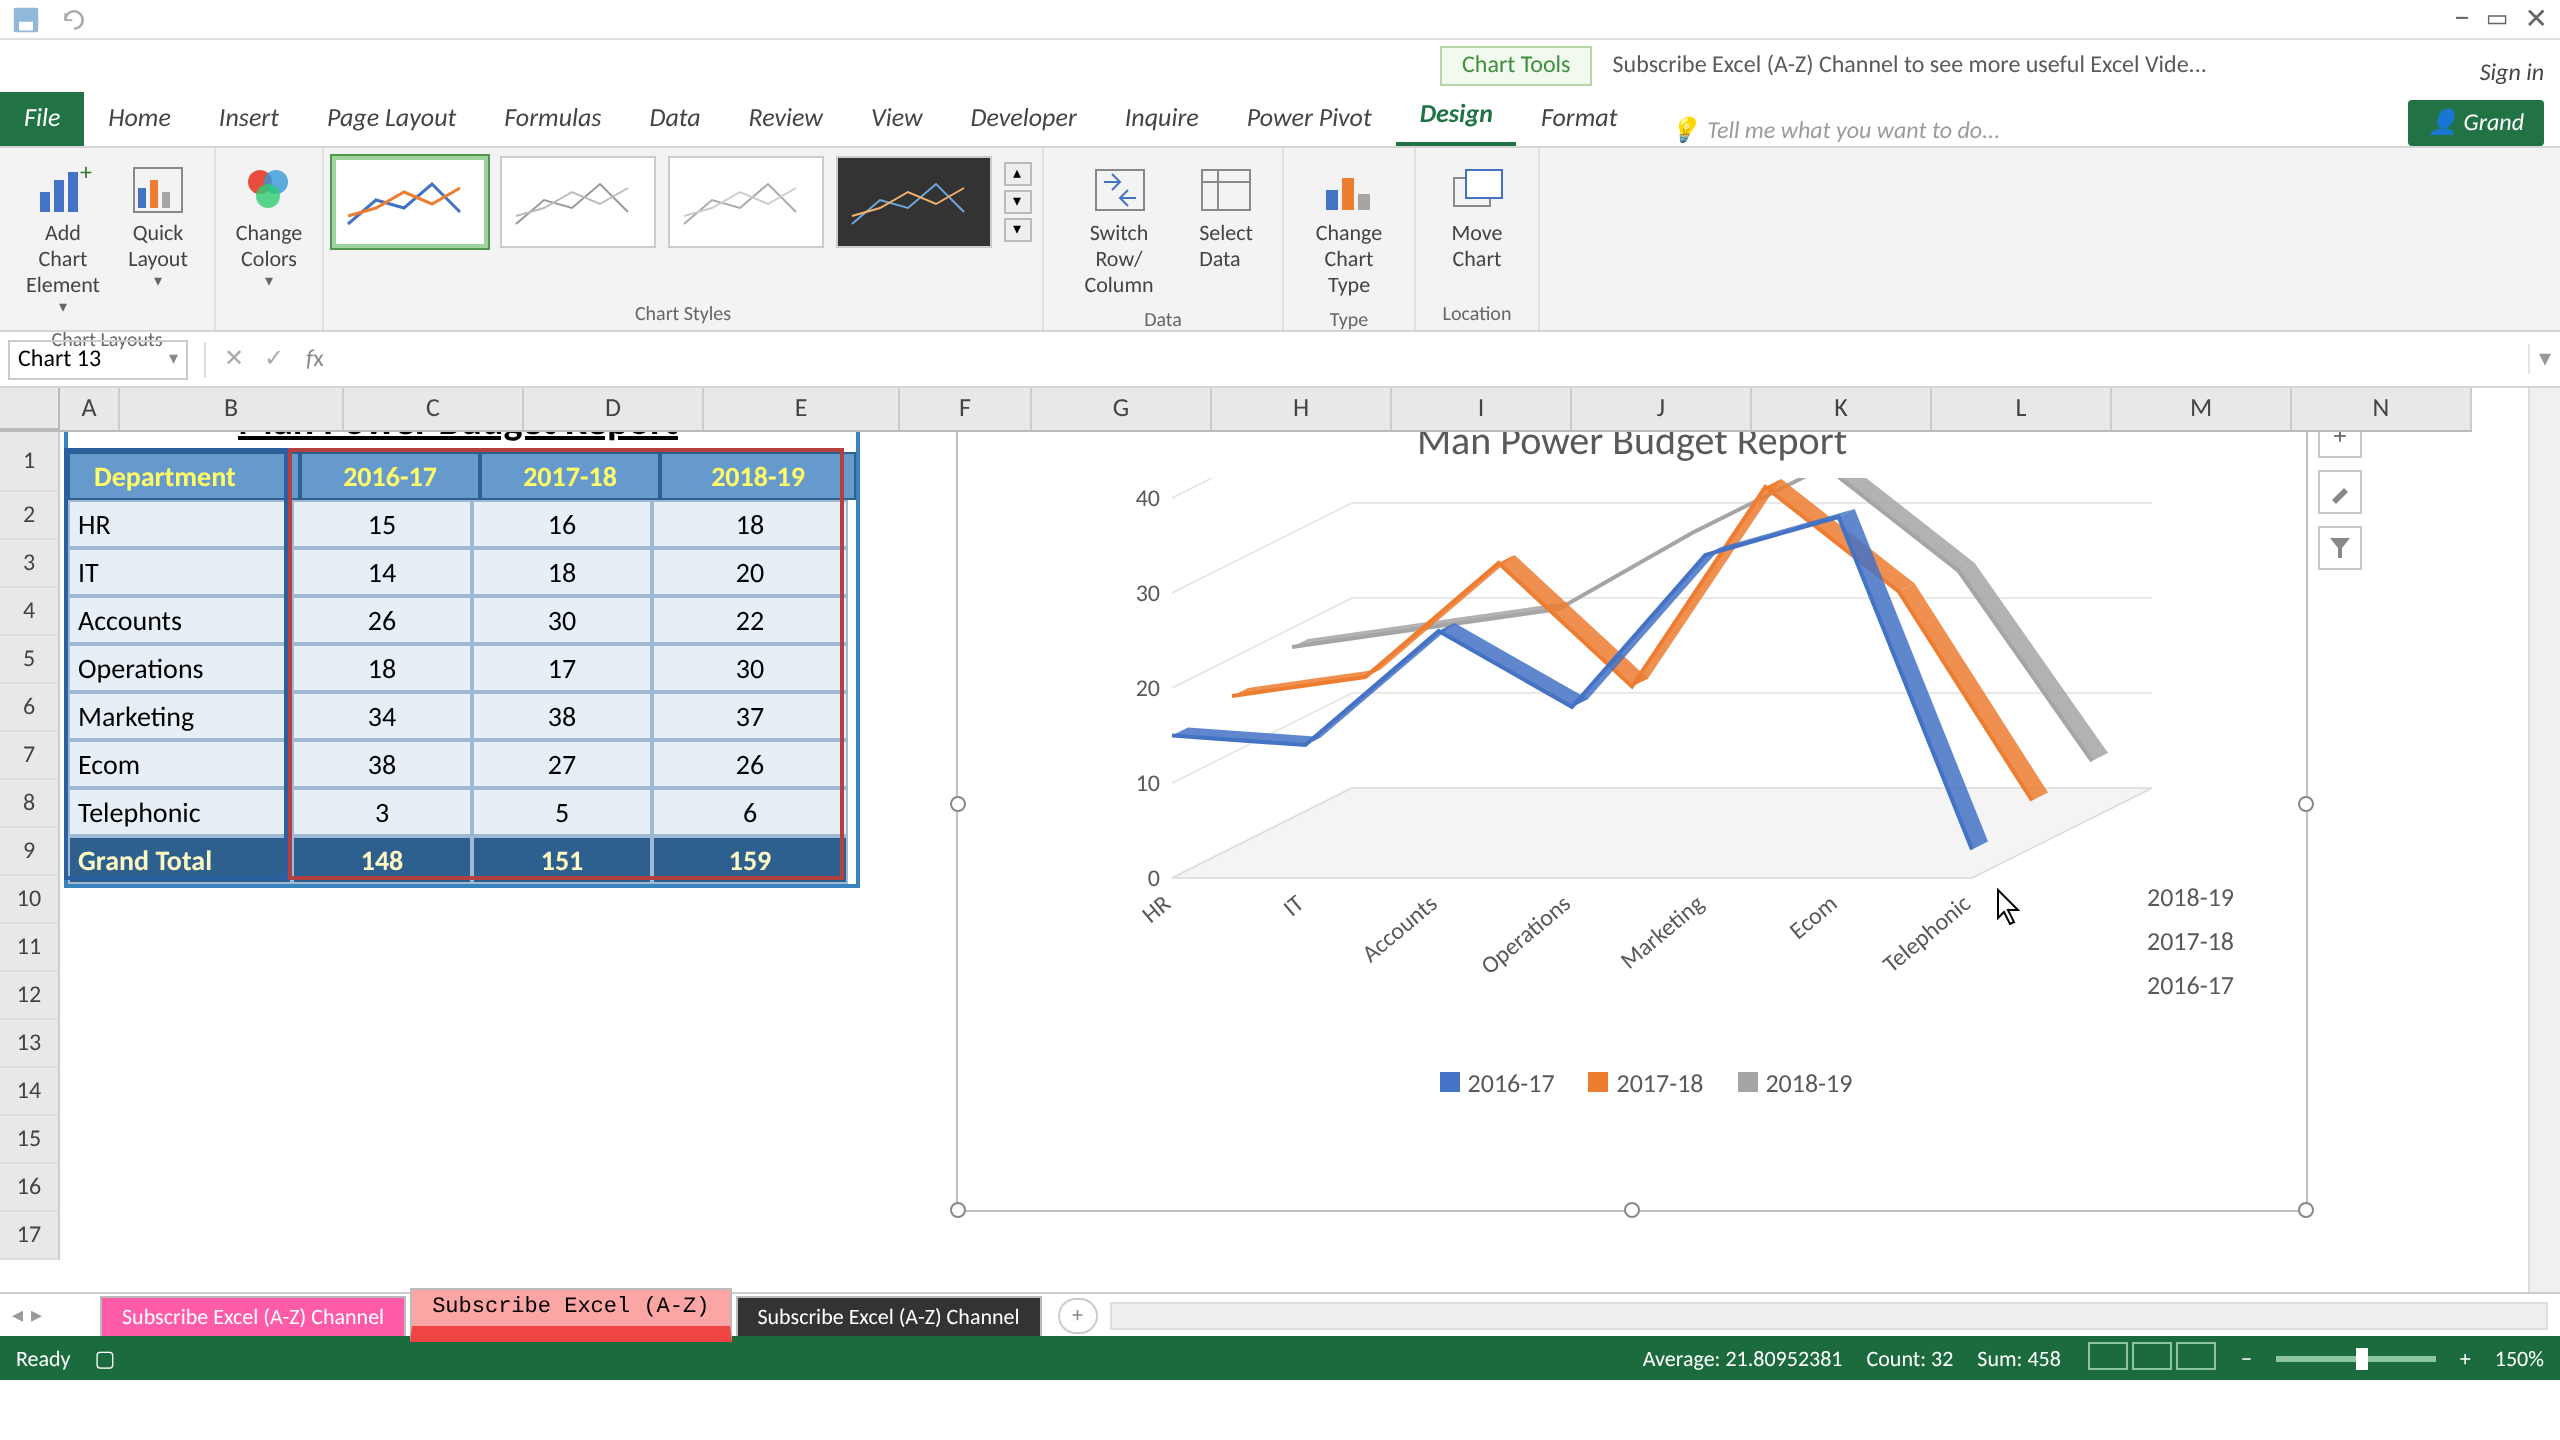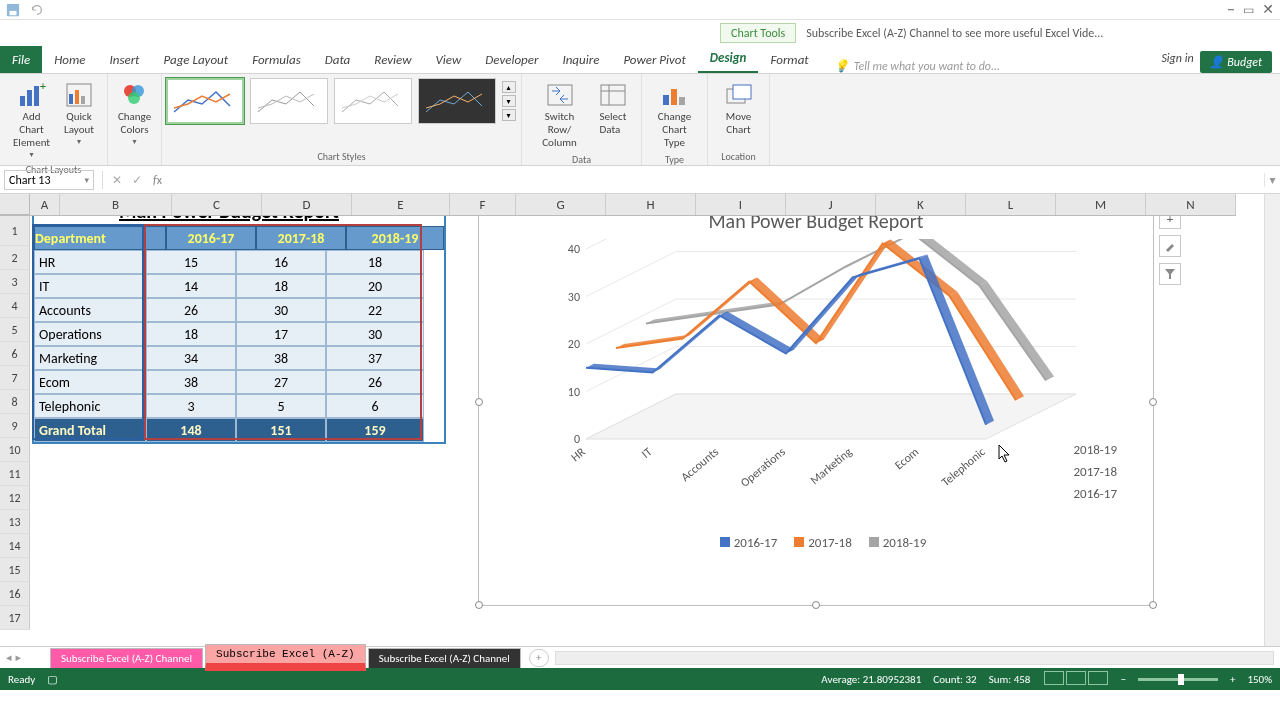--- a/index.html
+++ b/index.html
@@ -15,21 +15,21 @@
 .chart-tools { color: #3e8f3e; border: 1px solid #b7d8a6; padding: 2px 10px; background: #f2f9ef; margin-right: 10px; }
 .title-right { padding-right: 6px; color: #5a5a5a; white-space: nowrap; overflow: hidden; text-overflow: ellipsis; max-width: 420px; }
 
 
 .tabs { height: 28px; background: #fff; display: flex; align-items: flex-end; border-bottom: 1px solid #d4d4d4; font-size: 13px; font-style: italic; }
 .tab { padding: 6px 12px; color: #444; cursor: pointer; }
 .tab.file { background: #217346; color: #fff; font-weight: normal; }
 .tab.active { color: #217346; border-bottom: 2px solid #217346; font-weight: 600; }
 .tab.fmt { color: #444; }
 .tell-me { margin-left: 14px; color: #9b9b9b; font-size: 12px; display: flex; align-items: center; gap: 4px; }
-.tabs-right { margin-left: auto; display: flex; align-items: flex-start; gap: 6px; padding-right: 8px; }
+.tabs-right { margin-left: auto; display: flex; align-items: flex-end; gap: 6px; padding-right: 8px; flex-direction: column; }
 .share-btn { background: #217346; color: #fff; padding: 4px 10px; font-size: 12px; border-radius: 2px; }
 
 
 .ribbon { height: 92px; background: #f3f3f3; display: flex; border-bottom: 1px solid #d4d4d4; }
 .ribbon-group { border-right: 1px solid #e0e0e0; padding: 4px 8px 2px; display: flex; flex-direction: column; align-items: center; justify-content: space-between; }
 .ribbon-group .label { font-size: 10px; color: #666; text-align: center; padding-top: 2px; }
 .rbtn { display: flex; flex-direction: column; align-items: center; font-size: 11px; color: #444; padding: 2px 4px; cursor: pointer; }
 .rbtn .glyph { width: 32px; height: 30px; display: flex; align-items: center; justify-content: center; font-size: 20px; }
 .rbtn .caret { font-size: 8px; color: #666; }
 .row { display: flex; gap: 4px; }
@@ -59,21 +59,21 @@
 .ch.K { width: 90px; } .ch.L { width: 90px; } .ch.M { width: 90px; } .ch.N { width: 90px; }
 .row-headers { position: absolute; left: 0; top: 22px; width: 30px; }
 .rh { height: 24px; border-bottom: 1px solid #ddd; border-right: 1px solid #ccc; background: #e8e8e8; text-align: center; font-size: 12px; color: #444; line-height: 24px; }
 .rh.r1 { height: 30px; line-height: 30px; }
 
 
 .tbl { position: absolute; left: 30px; top: 0; border: 2px solid #3b83bd; }
 .title-cell { width: 390px; height: 30px; background: #fff; text-align: center; font-size: 20px; font-weight: bold; text-decoration: underline; line-height: 30px; }
 .hdr-row { display: flex; }
 .hdr-cell { height: 24px; background: #6699cc; color: #ffff66; font-weight: bold; font-size: 14px; border: 1px solid #2d5f8f; text-align: center; line-height: 24px; }
-.hdr-cell.dept { width: 132px; text-align: left; padding-left: 0; background: #6699cc; }
+.hdr-cell.dept { width: 116px; text-align: left; padding-left: 12px; background: #6699cc; }
 .hdr-cell.yr { width: 90px; } .hdr-cell.yr3 { width: 98px; }
 .data-row { display: flex; }
 .data-cell { height: 24px; border: 1px solid #9fb9d4; font-size: 14px; line-height: 24px; }
 .data-cell.dept { width: 112px; padding-left: 4px; background: #e6eef6; }
 .data-cell.num { width: 90px; text-align: center; background: #e6eef6; }
 .data-cell.num3 { width: 98px; text-align: center; background: #e6eef6; }
 .total-row .data-cell { background: #2d5f8f; color: #fef9c3; font-weight: bold; }
 .sel-border { position: absolute; border: 2px solid #1a7a1a; pointer-events: none; }
 
 
@@ -149,21 +149,21 @@
   <div class="tab active">Design</div>
   <div class="tab fmt">Format</div>
   <div class="tell-me">
     <span>💡</span>
     <span>Tell me what you want to do...</span>
   </div>
   <div class="tabs-right">
     <span style="font-size:12px;color:#444">Sign in</span>
     <div class="share-btn">
       <span>👤</span>
-      <span>Budget</span>
+      <span>Grand</span>
     </div>
   </div>
 </div>
 
 <div class="ribbon">
   <div class="ribbon-group" style="width:108px">
     <div class="row">
       <div class="rbtn">
         <div class="glyph">
             <svg width="28" height="26">

